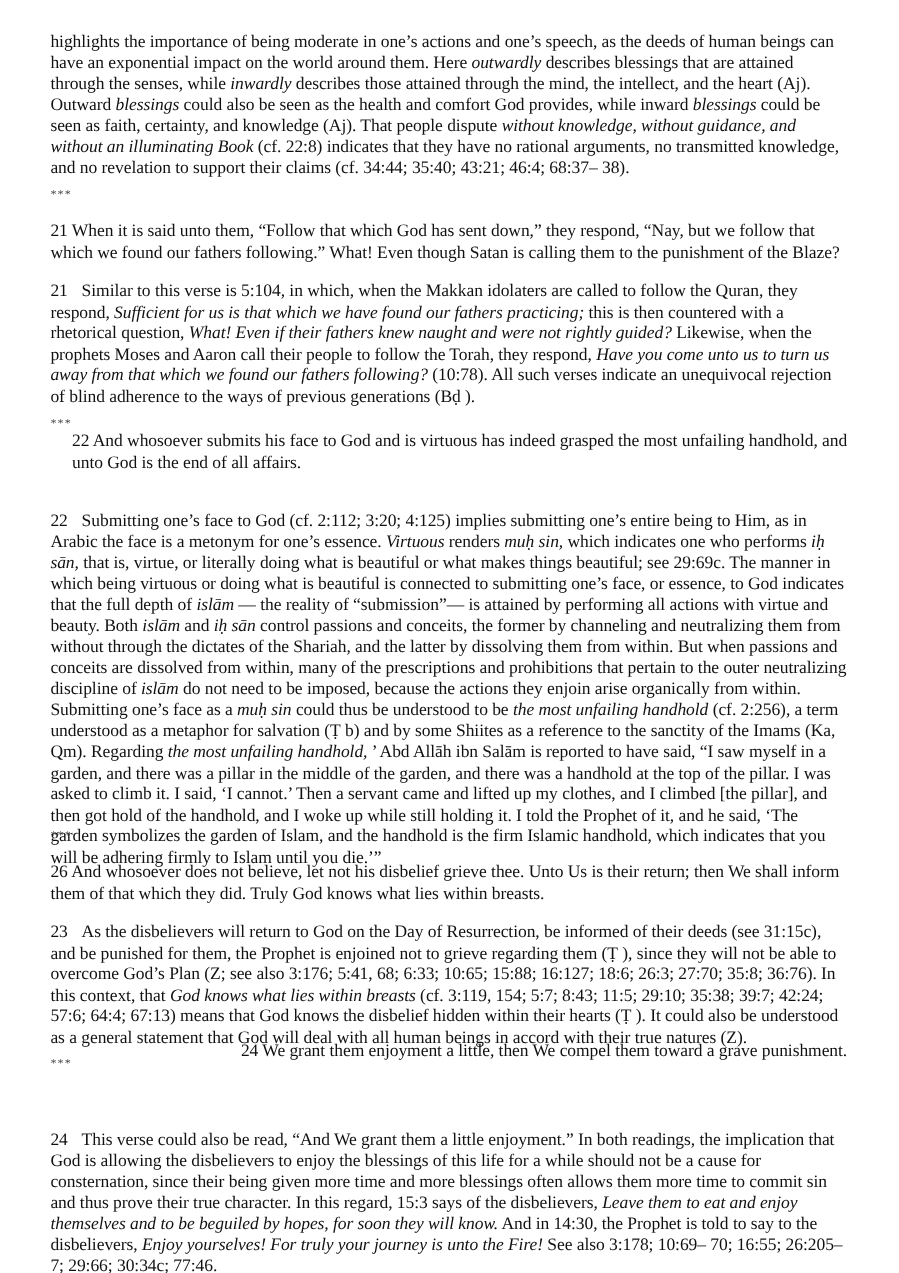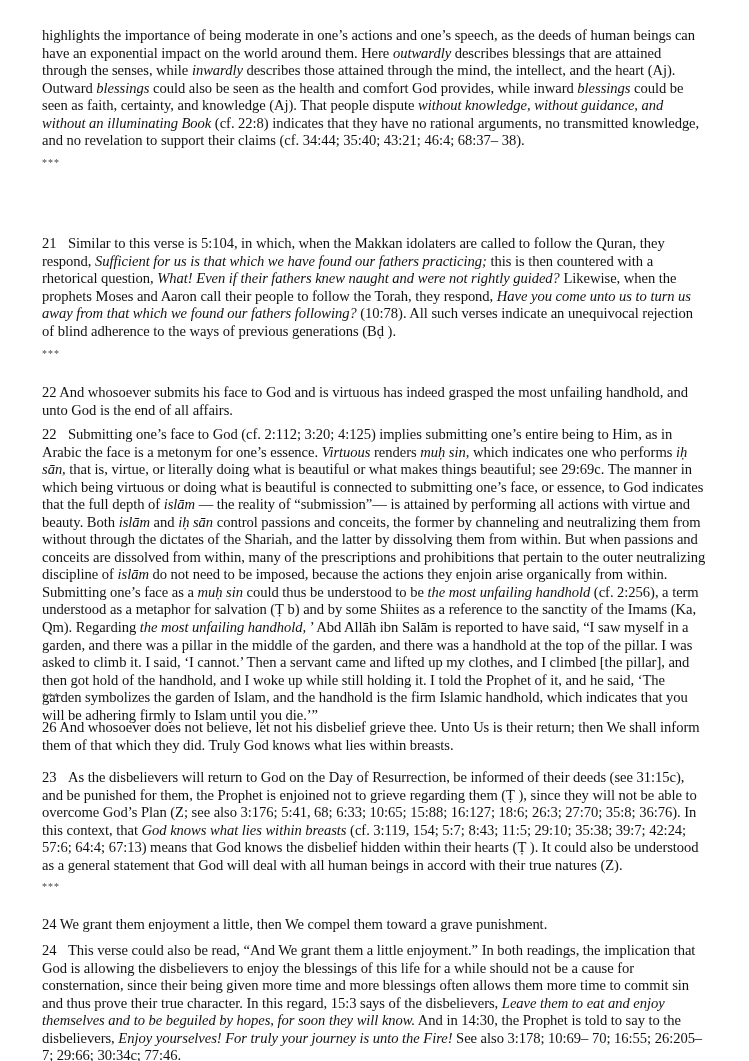--- a/index.html
+++ b/index.html
@@ -14,30 +14,31 @@
 </style>
 </head>
 <body>
 
 <div class="page">
 
   <p class="blk rich" style="top:27px;">highlights the importance of being moderate in one’s actions and one’s speech, as the deeds of human beings can have an exponential impact on the world around them. Here <i>outwardly</i> describes blessings that are attained through the senses, while <i>inwardly</i> describes those attained through the mind, the intellect, and the heart (Aj). Outward <i>blessings</i> could also be seen as the health and comfort God provides, while inward <i>blessings</i> could be seen as faith, certainty, and knowledge (Aj). That people dispute <i>without knowledge, without guidance, and without an illuminating Book</i> (cf. 22:8) indicates that they have no rational arguments, no transmitted knowledge, and no revelation to support their claims (cf. 34:44; 35:40; 43:21; 46:4; 68:37– 38).</p>
 
   <p class="blk sep" style="top:154px;">***</p>
 
+  <p class="blk" style="top:185px;">21 When it is said unto them, “Follow that which God has sent down,” they respond, “Nay, but we follow that which we found our fathers following.” What! Even though Satan is calling them to the punishment of the Blaze?</p>
   <p class="blk" style="top:235px;"><span class="num">21</span><span class="rich">Similar to this verse is 5:104, in which, when the Makkan idolaters are called to follow the Quran, they respond, <i>Sufficient for us is that which we have found our fathers practicing;</i> this is then countered with a rhetorical question, <i>What! Even if their fathers knew naught and were not rightly guided?</i> Likewise, when the prophets Moses and Aaron call their people to follow the Torah, they respond, <i>Have you come unto us to turn us away from that which we found our fathers following?</i> (10:78). All such verses indicate an unequivocal rejection of blind adherence to the ways of previous generations (Bḍ ).</span></p>
 
   <p class="blk sep" style="top:345px;">***</p>
 
-  <p class="blk" style="top:384px;">22 And whosoever submits his face to God and is virtuous has indeed grasped the most unfailing handhold, and unto God is the end of all affairs.</p>
+  <p class="blk" style="top:360px;margin-left:18px;">22 And whosoever submits his face to God and is virtuous has indeed grasped the most unfailing handhold, and unto God is the end of all affairs.</p>
   <p class="blk" style="top:426px;"><span class="num">22</span><span class="rich">Submitting one’s face to God (cf. 2:112; 3:20; 4:125) implies submitting one’s entire being to Him, as in Arabic the face is a metonym for one’s essence. <i>Virtuous</i> renders <i>muḥ sin,</i> which indicates one who performs <i>iḥ sān,</i> that is, virtue, or literally doing what is beautiful or what makes things beautiful; see 29:69c. The manner in which being virtuous or doing what is beautiful is connected to submitting one’s face, or essence, to God indicates that the full depth of <i>islām</i> — the reality of “submission”— is attained by performing all actions with virtue and beauty. Both <i>islām</i> and <i>iḥ sān</i> control passions and conceits, the former by channeling and neutralizing them from without through the dictates of the Shariah, and the latter by dissolving them from within. But when passions and conceits are dissolved from within, many of the prescriptions and prohibitions that pertain to the outer neutralizing discipline of <i>islām</i> do not need to be imposed, because the actions they enjoin arise organically from within. Submitting one’s face as a <i>muḥ sin</i> could thus be understood to be <i>the most unfailing handhold</i> (cf. 2:256), a term understood as a metaphor for salvation (Ṭ b) and by some Shiites as a reference to the sanctity of the Imams (Ka, Qm). Regarding <i>the most unfailing handhold,</i> ’ Abd Allāh ibn Salām is reported to have said, “I saw myself in a garden, and there was a pillar in the middle of the garden, and there was a handhold at the top of the pillar. I was asked to climb it. I said, ‘I cannot.’ Then a servant came and lifted up my clothes, and I climbed [the pillar], and then got hold of the handhold, and I woke up while still holding it. I told the Prophet of it, and he said, ‘The garden symbolizes the garden of Islam, and the handhold is the firm Islamic handhold, which indicates that you will be adhering firmly to Islam until you die.’”</span></p>
 
   <p class="blk sep" style="top:688px;">***</p>
 
   <p class="blk" style="top:719px;">26 And whosoever does not believe, let not his disbelief grieve thee. Unto Us is their return; then We shall inform them of that which they did. Truly God knows what lies within breasts.</p>
   <p class="blk" style="top:769px;"><span class="num">23</span><span class="rich">As the disbelievers will return to God on the Day of Resurrection, be informed of their deeds (see 31:15c), and be punished for them, the Prophet is enjoined not to grieve regarding them (Ṭ ), since they will not be able to overcome God’s Plan (Z; see also 3:176; 5:41, 68; 6:33; 10:65; 15:88; 16:127; 18:6; 26:3; 27:70; 35:8; 36:76). In this context, that <i>God knows what lies within breasts</i> (cf. 3:119, 154; 5:7; 8:43; 11:5; 29:10; 35:38; 39:7; 42:24; 57:6; 64:4; 67:13) means that God knows the disbelief hidden within their hearts (Ṭ ). It could also be understood as a general statement that God will deal with all human beings in accord with their true natures (Z).</span></p>
 
   <p class="blk sep" style="top:878px;">***</p>
 
-  <p class="blk" style="top:916px;">24 We grant them enjoyment a little, then We compel them toward a grave punishment.</p>
+  <p class="blk" style="top:868px;text-align:right;">24 We grant them enjoyment a little, then We compel them toward a grave punishment.</p>
   <p class="blk" style="top:942px;"><span class="num">24</span><span class="rich">This verse could also be read, “And We grant them a little enjoyment.” In both readings, the implication that God is allowing the disbelievers to enjoy the blessings of this life for a while should not be a cause for consternation, since their being given more time and more blessings often allows them more time to commit sin and thus prove their true character. In this regard, 15:3 says of the disbelievers, <i>Leave them to eat and enjoy themselves and to be beguiled by hopes, for soon they will know.</i> And in 14:30, the Prophet is told to say to the disbelievers, <i>Enjoy yourselves! For truly your journey is unto the Fire!</i> See also 3:178; 10:69– 70; 16:55; 26:205– 7; 29:66; 30:34c; 77:46.</span></p>
 
 </div>
 
 </body></html>

